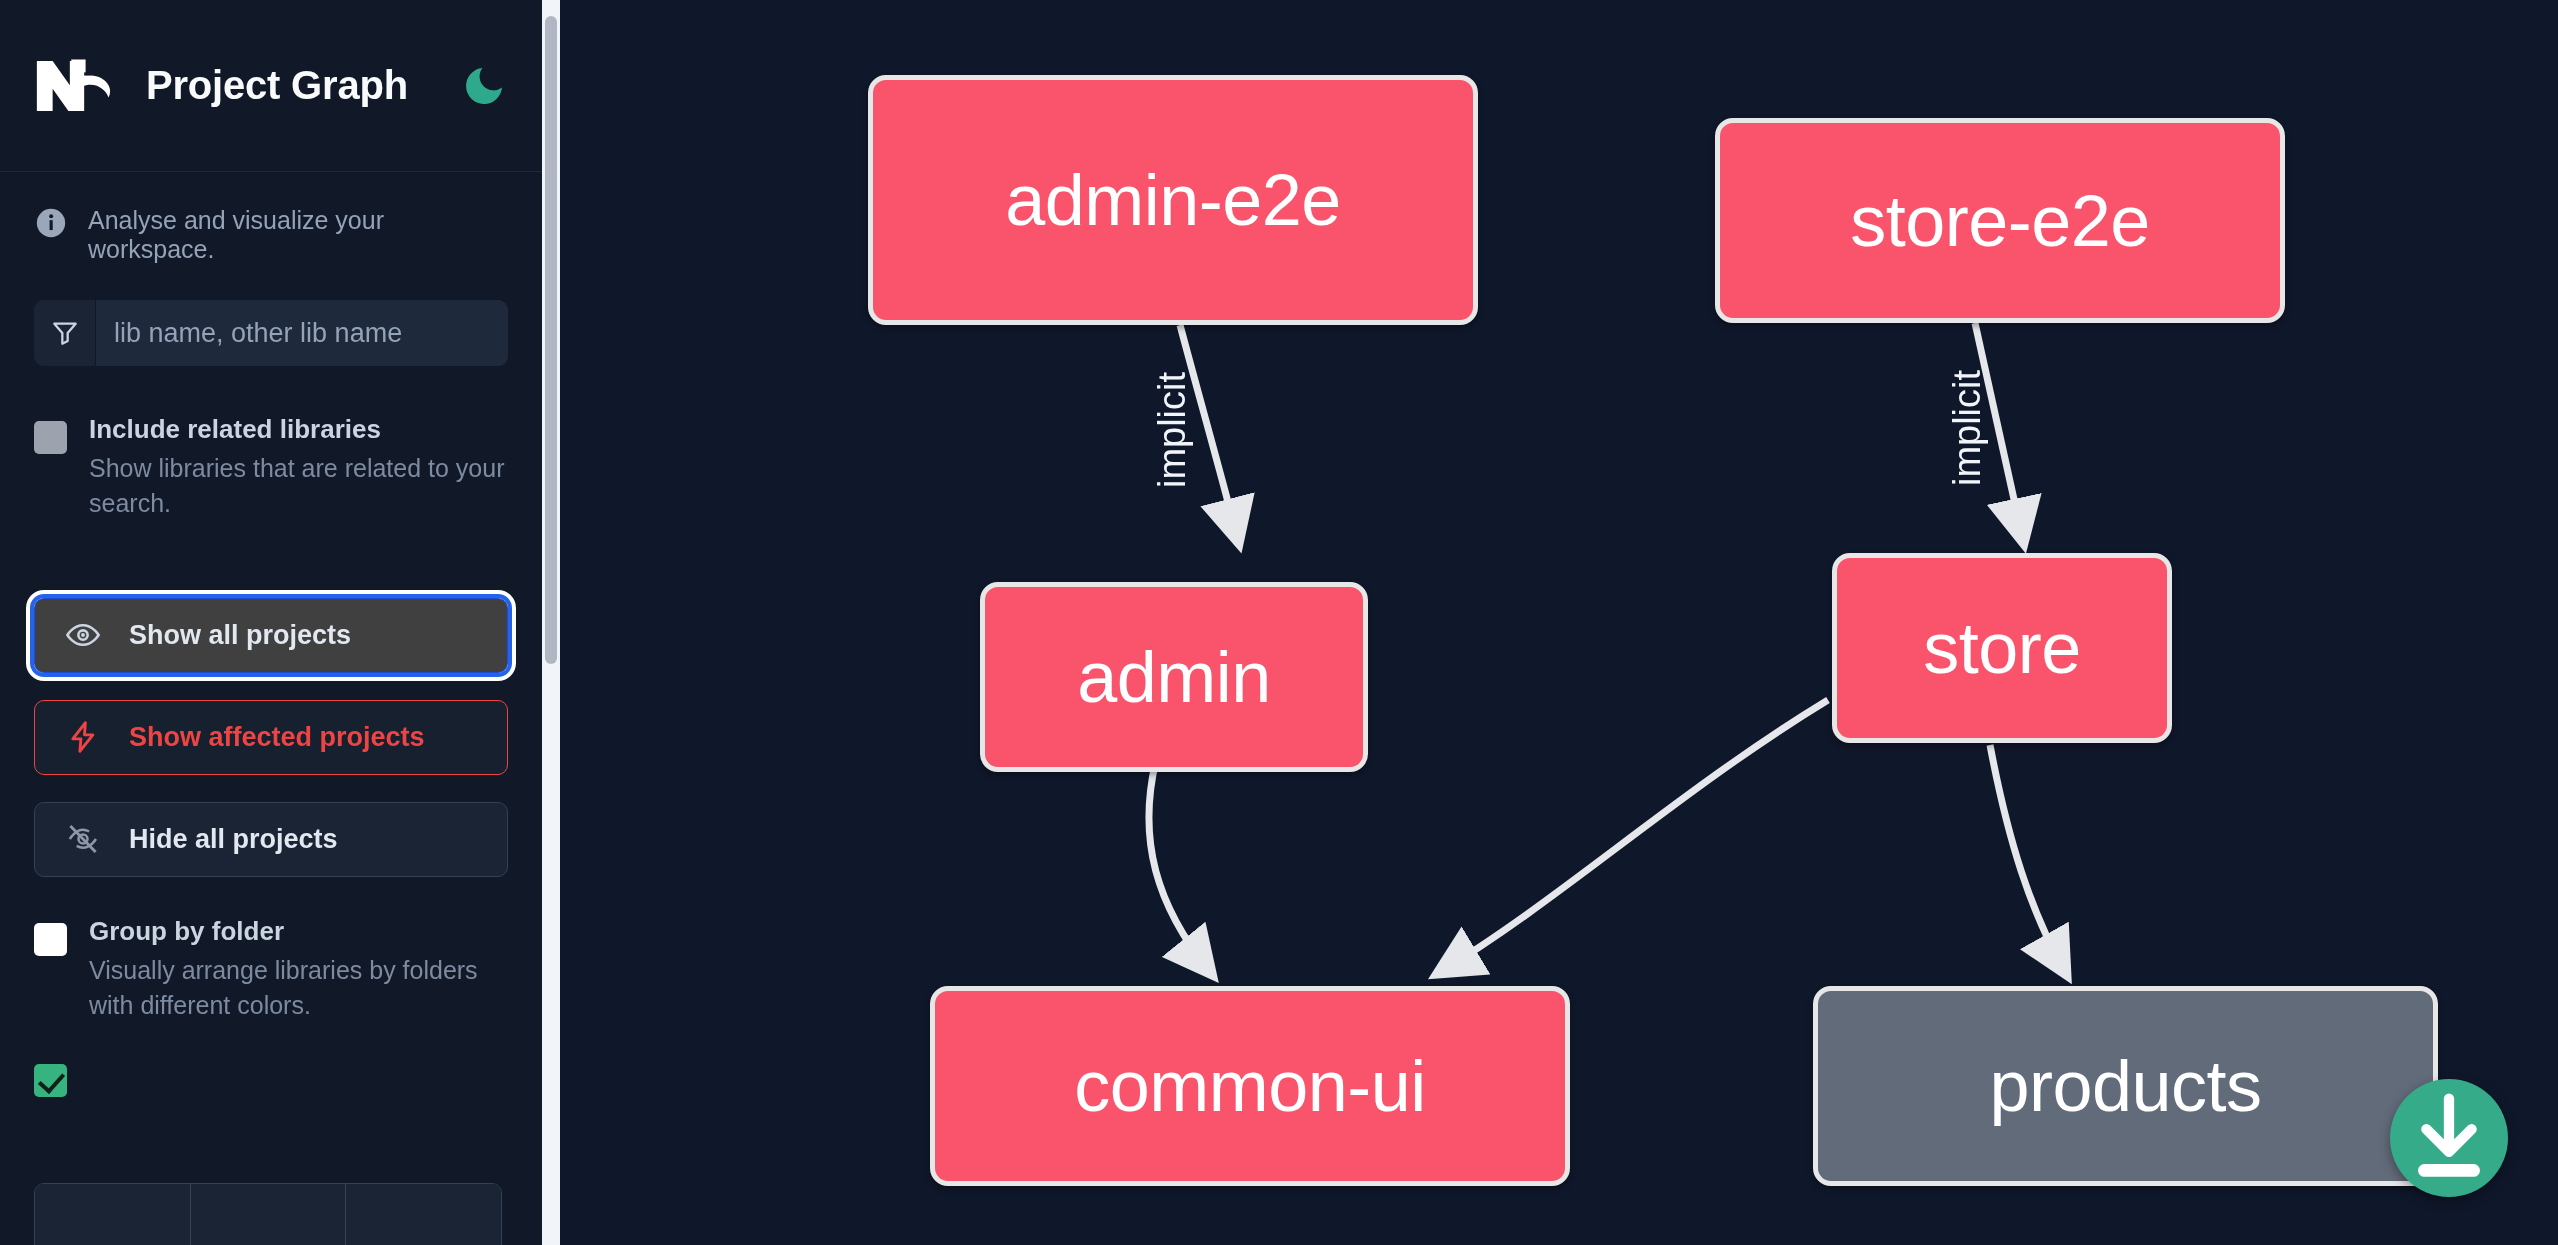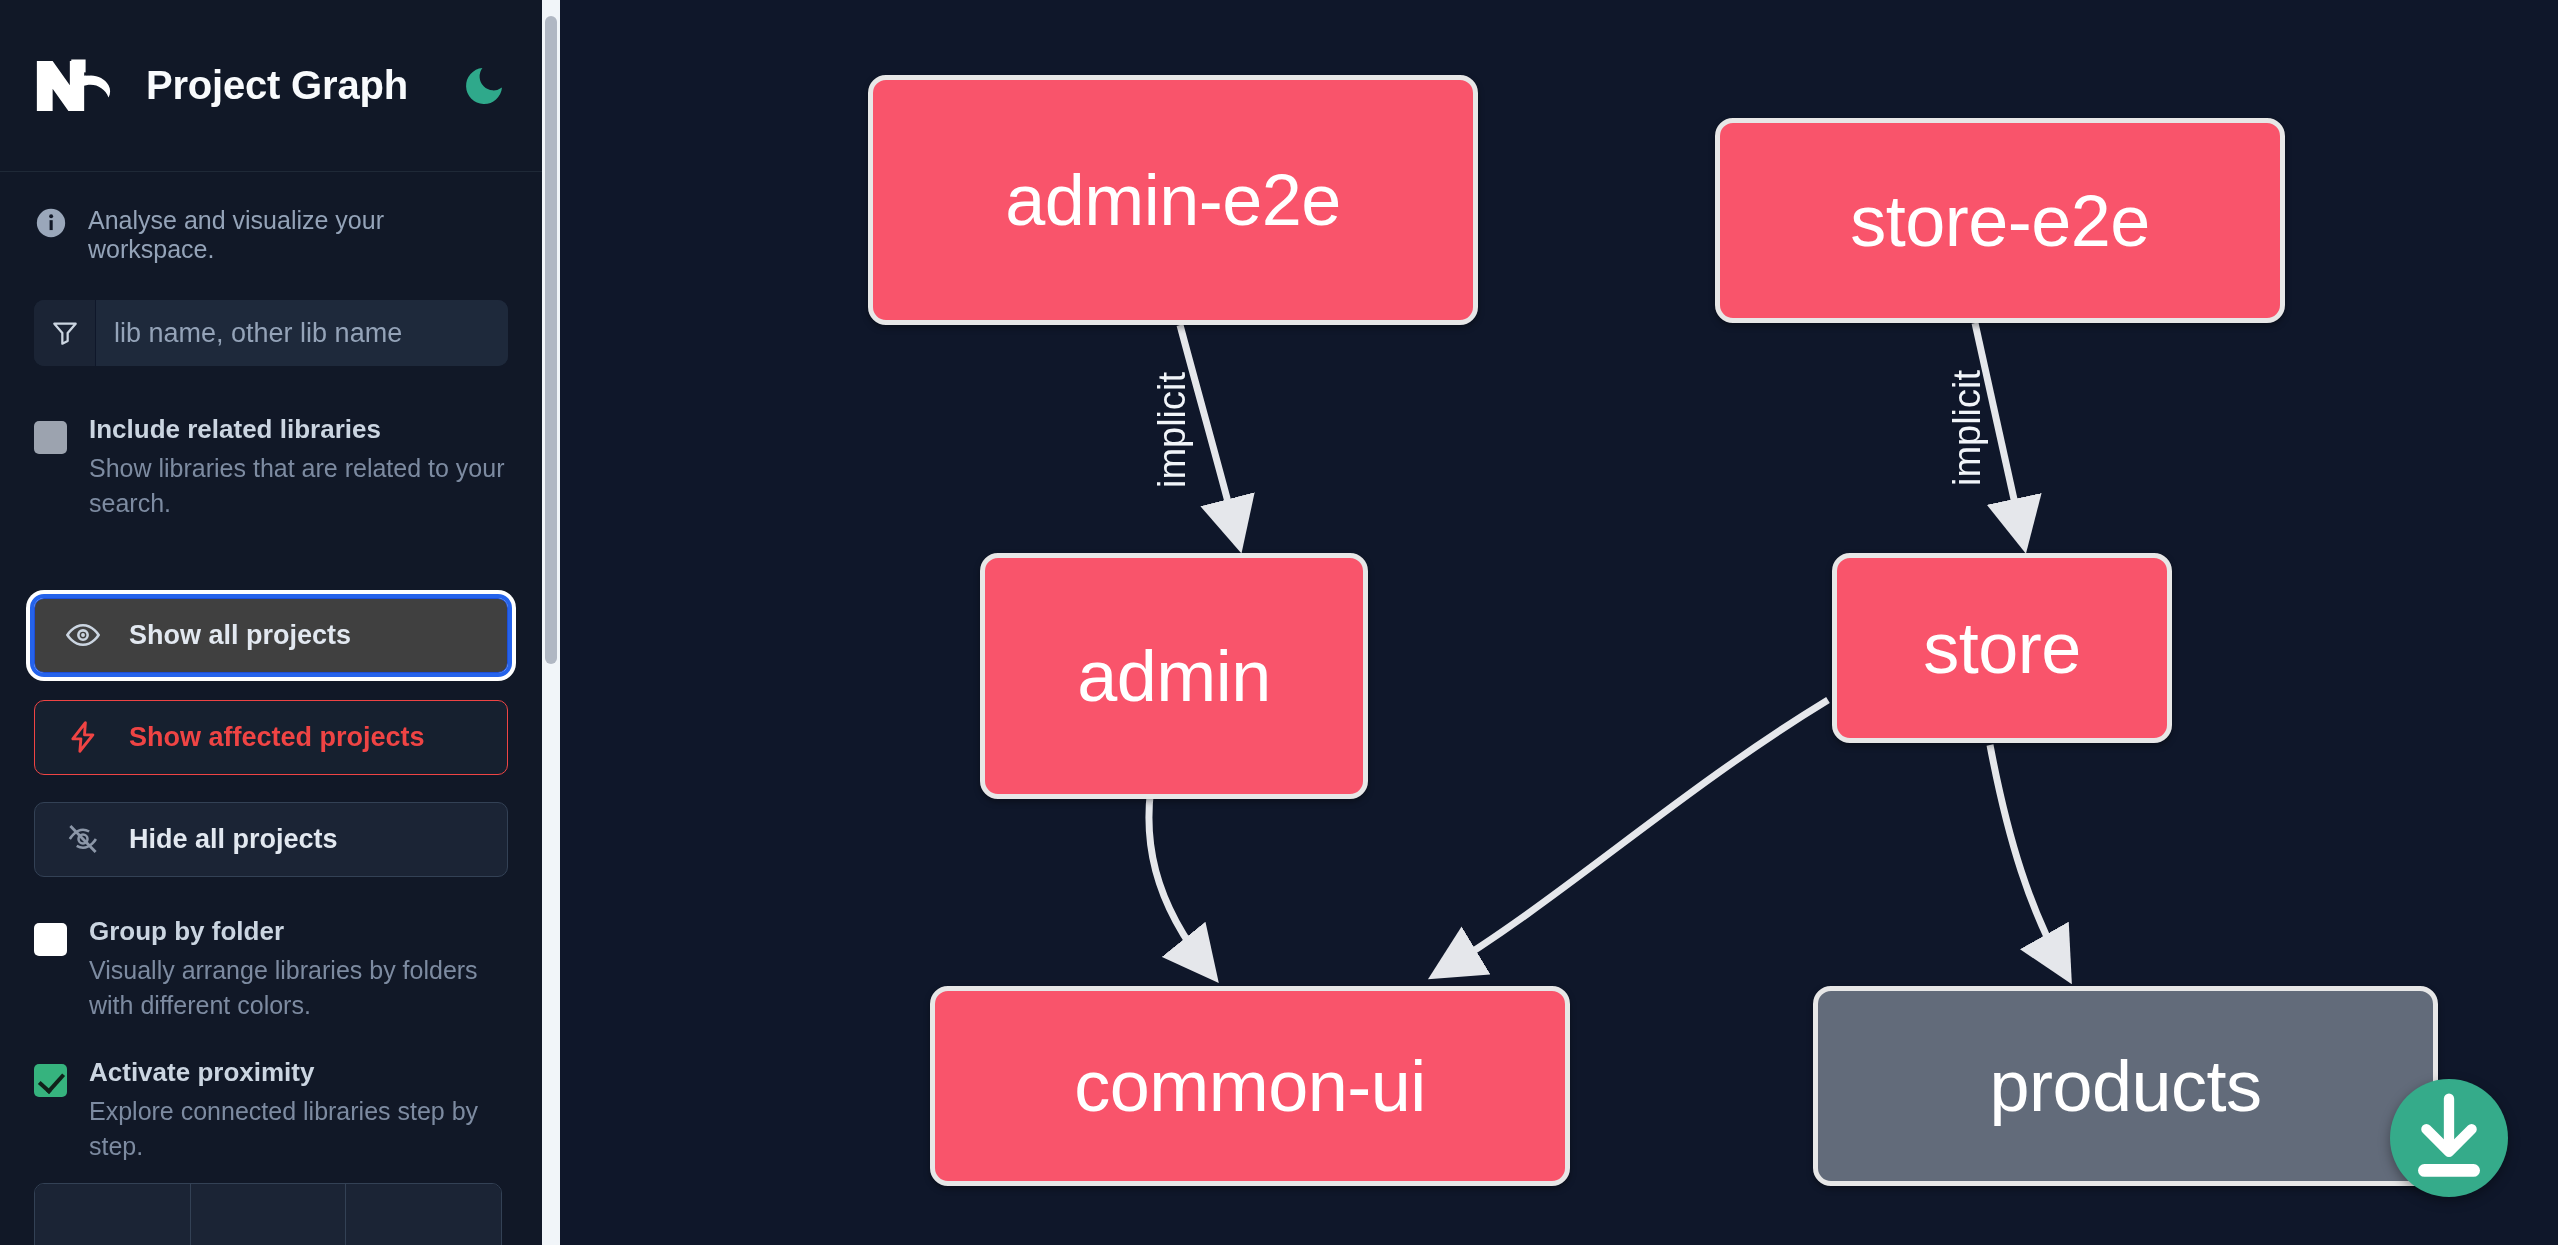--- a/index.html
+++ b/index.html
@@ -239,24 +239,20 @@
       <div class="check-block" style="padding-top:40px">
         <span class="cb white"></span>
         <span class="cb-texts">
           <div class="cb-label">Group by folder</div>
           <div class="cb-desc">Visually arrange libraries by folders with different colors.</div>
         </span>
       </div>
 
       <div class="check-block" style="padding-top:34px">
         <span class="cb green"></span>
-        <span class="cb-texts">
-          <div class="cb-label">Activate proximity</div>
-          <div class="cb-desc">Explore connected libraries step by step.</div>
-        </span>
       </div>
 
       <div class="bottom-group">
         <div class="bg-seg"></div>
         <div class="bg-seg"></div>
         <div class="bg-seg"></div>
       </div>
 
     </div>
 
@@ -289,21 +285,21 @@
     </svg>
 
     <div class="node pink" style="left:308px; top:75px; width:610px; height:250px;">
       <span>admin-e2e</span>
     </div>
 
     <div class="node pink" style="left:1155px; top:118px; width:570px; height:205px;">
       <span>store-e2e</span>
     </div>
 
-    <div class="node pink" style="left:420px; top:553px; width:388px; height:246px;">
+    <div class="node pink" style="left:420px; top:582px; width:388px; height:190px;">
       <span>admin</span>
     </div>
 
     <div class="node pink" style="left:1272px; top:553px; width:340px; height:190px;">
       <span>store</span>
     </div>
 
     <div class="node pink" style="left:370px; top:986px; width:640px; height:200px;">
       <span>common-ui</span>
     </div>

